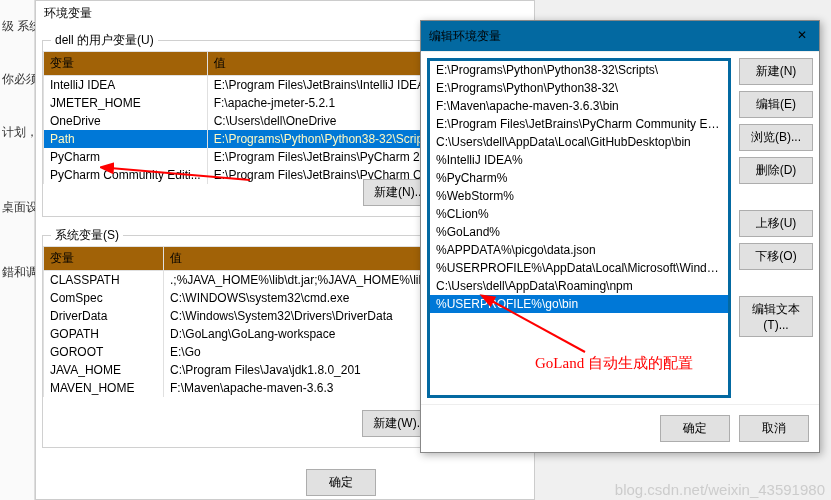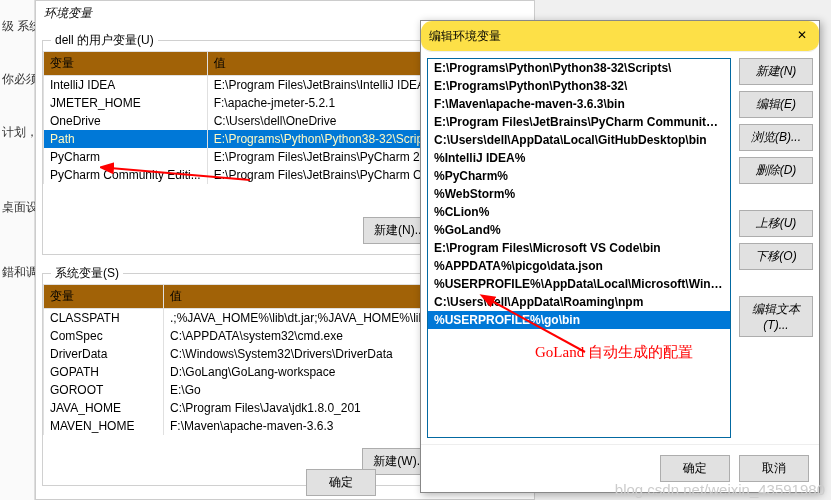--- a/index.html
+++ b/index.html
@@ -1,59 +1,59 @@
 <!DOCTYPE html>
 <html><head>
 <meta charset="utf-8">
 <style>
   * { box-sizing: border-box; margin: 0; padding: 0; }
   body { font-family: "Microsoft YaHei", "Segoe UI", Arial, sans-serif; font-size: 12px; background: #f0f0f0; width: 831px; height: 500px; overflow: hidden; position: relative; color: #000; }
   .bg-window { position: absolute; left: 35px; top: 0; width: 500px; height: 500px; background: #fff; border: 1px solid #ccc; }
-  .bg-title { padding: 4px 8px; font-size: 12px; background: #fff; font-style: italic; }
+  .bg-title { padding: 4px 8px; font-size: 12px; background: #fff; }
   .group-box { border: 1px solid #d0d0d0; margin: 6px; background: #fff; position: relative; }
   .group-title { position: absolute; top: -9px; left: 8px; background: #fff; padding: 0 4px; font-size: 12px; }
   .tbl { width: 100%; border-collapse: collapse; font-size: 12px; }
   .tbl th { text-align: left; font-weight: normal; background: #a16207; border: 1px solid #e0e0e0; padding: 3px 6px; }
   .tbl td { border-left: 1px solid #e0e0e0; border-right: 1px solid #e0e0e0; padding: 2px 6px; white-space: nowrap; overflow: hidden; text-overflow: ellipsis; }
   .tbl tr.sel td { background: #0078d7; color: #fef9c3; }
   .btn { display: inline-block; min-width: 70px; padding: 4px 10px; border: 1px solid #adadad; background: #e1e1e1; font-size: 12px; text-align: center; cursor: pointer; margin-left: 6px; }
   .btn-row { text-align: right; padding: 6px 10px 10px; }
   .left-strip { position: absolute; left: 0; top: 0; width: 35px; height: 500px; background: #fafafa; border-right: 1px solid #ddd; }
   .snip { font-size: 12px; color: #333; padding: 18px 2px; white-space: nowrap; }
   .dialog { position: absolute; left: 420px; top: 20px; width: 400px; background: #fff; border: 1px solid #888; box-shadow: 2px 2px 8px rgba(0,0,0,.3); }
-  .dlg-title { display: flex; justify-content: space-between; align-items: center; padding: 6px 8px; background: #fde047; border-bottom: 1px solid #eee; border-radius: 11px; }
+  .dlg-title { display: flex; justify-content: space-between; align-items: center; padding: 6px 8px; background: #0369a1; border-bottom: 1px solid #eee; }
   .close-x { width: 18px; height: 18px; text-align: center; line-height: 16px; cursor: pointer; }
   .dlg-body { display: flex; padding: 6px; }
-  .path-list { flex: 1; border: 1px solid #0369a1; background: #fff; height: 380px; overflow: hidden; font-weight: bold; }
+  .path-list { flex: 1; border: 3px solid #0369a1; background: #fff; height: 340px; overflow: hidden; }
   .path-item { padding: 2px 6px; font-size: 12px; white-space: nowrap; overflow: hidden; text-overflow: ellipsis; }
   .path-item.sel { background: #0078d7; color: #fff; }
-  .dlg-side { width: 82px; padding-left: 8px; display: flex; flex-direction: column; gap: 6px; font-style: italic; }
+  .dlg-side { width: 82px; padding-left: 8px; display: flex; flex-direction: column; gap: 6px; }
   .side-btn { padding: 4px 6px; border: 1px solid #adadad; background: #e1e1e1; font-size: 12px; text-align: center; cursor: pointer; }
   .dlg-foot { text-align: right; padding: 10px; border-top: 1px solid #eee; }
   .arrow1 { position: absolute; pointer-events: none; }
-  .note { position: absolute; left: 535px; top: 343px; color: #f00; font-size: 15px; font-family: "Microsoft YaHei"; text-align: center; }
+  .note { position: absolute; left: 535px; top: 354px; color: #f00; font-size: 15px; font-family: "Microsoft YaHei"; text-align: center; }
   .water { position: absolute; right: 6px; bottom: 2px; color: #ccc; font-size: 15px; }
   .bottom-row { position: absolute; left: 300px; bottom: 4px; text-align: right; }
   col.c1 { width: 120px; }
 </style>
 </head>
 <body>
 
 <div class="left-strip">
   <div class="snip">级   系统</div>
   <div class="snip">你必须作为</div>
   <div class="snip">计划，内背</div>
   <div class="snip" style="padding-top:40px">桌面设置</div>
   <div class="snip" style="padding-top:30px">錯和调试信</div>
 </div>
 
 <div class="bg-window">
   <div class="bg-title">环境变量</div>
 
-  <div class="group-box" style="margin-top:14px; padding-top:10px; height:215px;">
+  <div class="group-box" style="margin-top:14px; padding-top:10px; height:177px;">
     <div class="group-title">dell 的用户变量(U)</div>
     <table class="tbl">
       <colgroup>
           <col class="c1">
           <col>
         </colgroup>
       <thead>
           <tr>
         <th>变量</th>
         <th>值</th>
@@ -105,21 +105,21 @@
         <th>值</th>
       </tr>
         </thead>
       <tbody id="sys-body">
           <tr>
             <td>CLASSPATH</td>
             <td>.;%JAVA_HOME%\lib\dt.jar;%JAVA_HOME%\lib\</td>
           </tr>
           <tr>
             <td>ComSpec</td>
-            <td>C:\APPDATA\system32\cmd.exe</td>
+            <td>C:\WINDOWS\system32\cmd.exe</td>
           </tr>
           <tr>
             <td>DriverData</td>
             <td>C:\Windows\System32\Drivers\DriverData</td>
           </tr>
           <tr>
             <td>GOPATH</td>
             <td>D:\GoLang\GoLang-workspace</td>
           </tr>
           <tr>
@@ -166,21 +166,20 @@
         <div class="path-item">E:\Programs\Python\Python38-32\Scripts\</div>
         <div class="path-item">E:\Programs\Python\Python38-32\</div>
         <div class="path-item">F:\Maven\apache-maven-3.6.3\bin</div>
         <div class="path-item">E:\Program Files\JetBrains\PyCharm Community Edition 2019.3....</div>
         <div class="path-item">C:\Users\dell\AppData\Local\GitHubDesktop\bin</div>
         <div class="path-item">%IntelliJ IDEA%</div>
         <div class="path-item">%PyCharm%</div>
         <div class="path-item">%WebStorm%</div>
         <div class="path-item">%CLion%</div>
         <div class="path-item">%GoLand%</div>
-        <div class="path-item">E:\Program Files\Microsoft VS Code\bin</div>
         <div class="path-item">%APPDATA%\picgo\data.json</div>
         <div class="path-item">%USERPROFILE%\AppData\Local\Microsoft\WindowsApps</div>
         <div class="path-item">C:\Users\dell\AppData\Roaming\npm</div>
         <div class="path-item sel">%USERPROFILE%\go\bin</div>
       </div>
     <div class="dlg-side">
       <div class="side-btn">新建(N)</div>
       <div class="side-btn">编辑(E)</div>
       <div class="side-btn">浏览(B)...</div>
       <div class="side-btn">删除(D)</div>

